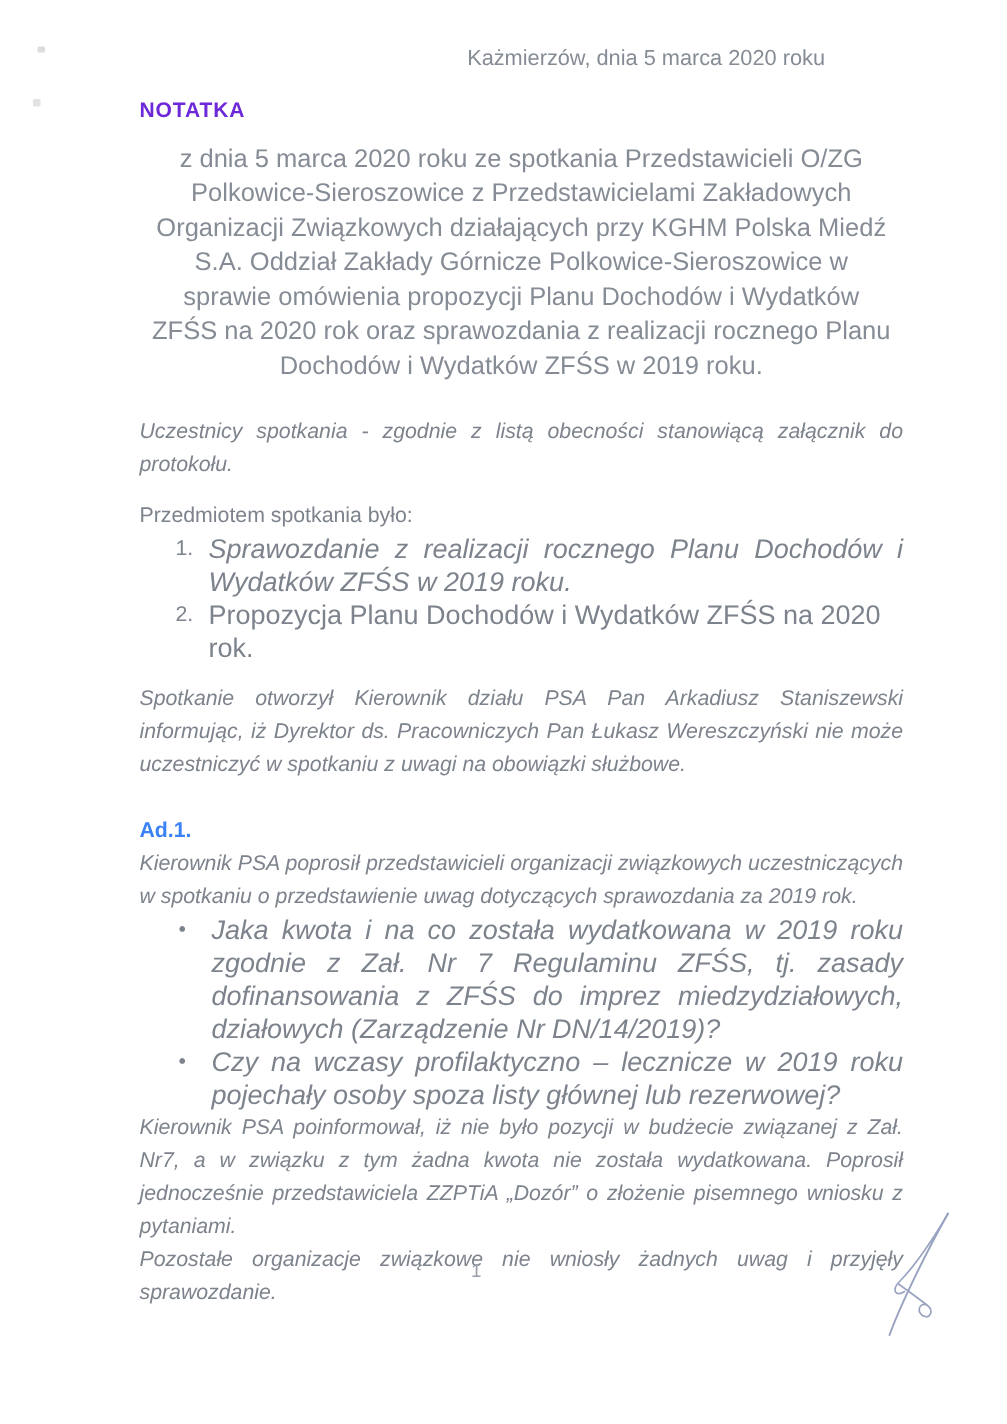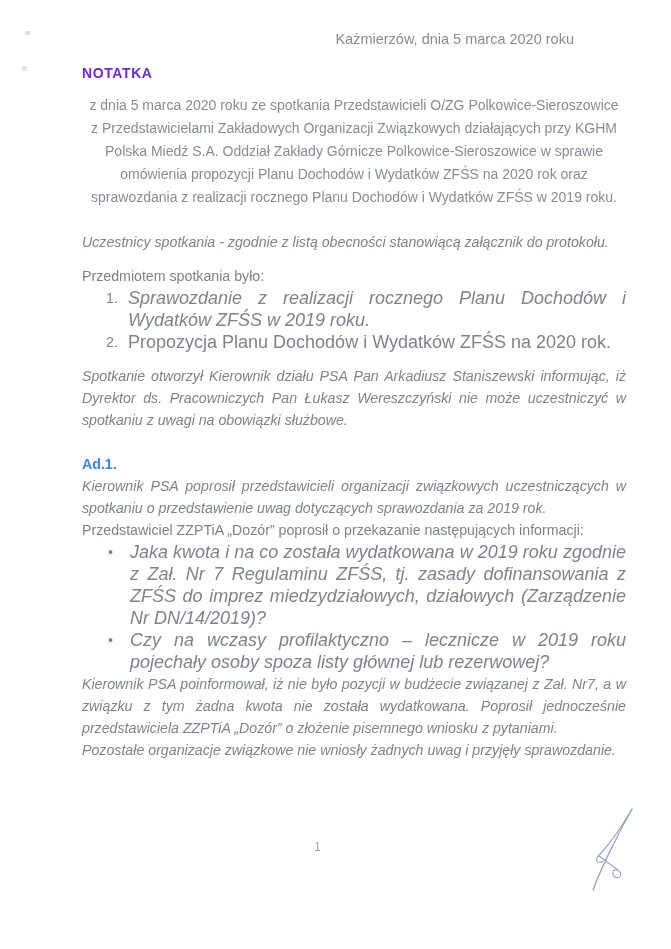--- a/index.html
+++ b/index.html
@@ -11,41 +11,42 @@
     position: relative;
     width: 671px;
     height: 949px;
     background: #ffffff;
     font-family: "Liberation Sans", sans-serif;
     color: #7d838c;
     overflow: hidden;
     box-sizing: border-box;
   }
   .content {
-    padding: 28px 45px 0 82px;
+    padding: 28px 69px 0 82px;
+    margin-left: 11px;
   }
   .dateline {
     text-align: right;
     padding-right: 52px;
     font-size: 14.5px;
     line-height: 22px;
     color: #868c95;
   }
   .doc-title {
     margin: 15px 0 0 0;
     text-align: left;
     font-size: 14px;
     font-weight: bold;
     letter-spacing: 0.6px;
     color: #6d28d9;
   }
   .intro {
     margin: 13px 6px 0 6px;
     text-align: center;
-    font-size: 14px;
+    font-size: 17px;
     line-height: 23px;
     color: #868c95;
   }
   .para {
     margin: 0;
     font-size: 14.2px;
     line-height: 22px;
   }
   .just { text-align: justify; font-style: italic; }
   .mt-lg { margin-top: 22px; }
@@ -125,21 +126,20 @@
         <span class="list-text">Propozycja Planu Dochodów i Wydatków ZFŚS na 2020 rok.</span>
       </div>
     </div>
 
     <p class="para just mt-md">Spotkanie otworzył Kierownik działu PSA Pan Arkadiusz Staniszewski informując, iż Dyrektor ds. Pracowniczych Pan Łukasz Wereszczyński nie może uczestniczyć w spotkaniu z uwagi na obowiązki służbowe.</p>
 
     <p class="para bold mt-lg">Ad.1.</p>
 
     <p class="para just">Kierownik PSA poprosił przedstawicieli organizacji związkowych uczestniczących w spotkaniu o przedstawienie uwag dotyczących sprawozdania za 2019 rok.</p>
 
-    <p class="para">Przedstawiciel ZZPTiA „Dozór” poprosił o przekazanie następujących informacji:</p>
 
     <div class="list">
       <div class="list-row">
         <span class="bullet-marker">•</span>
         <span class="list-text just">Jaka kwota i na co została wydatkowana w 2019 roku zgodnie z Zał. Nr 7 Regulaminu ZFŚS, tj. zasady dofinansowania z ZFŚS do imprez miedzydziałowych, działowych (Zarządzenie Nr DN/14/2019)?</span>
       </div>
       <div class="list-row">
         <span class="bullet-marker">•</span>
         <span class="list-text just">Czy na wczasy profilaktyczno – lecznicze w 2019 roku pojechały osoby spoza listy głównej lub rezerwowej?</span>
       </div>

